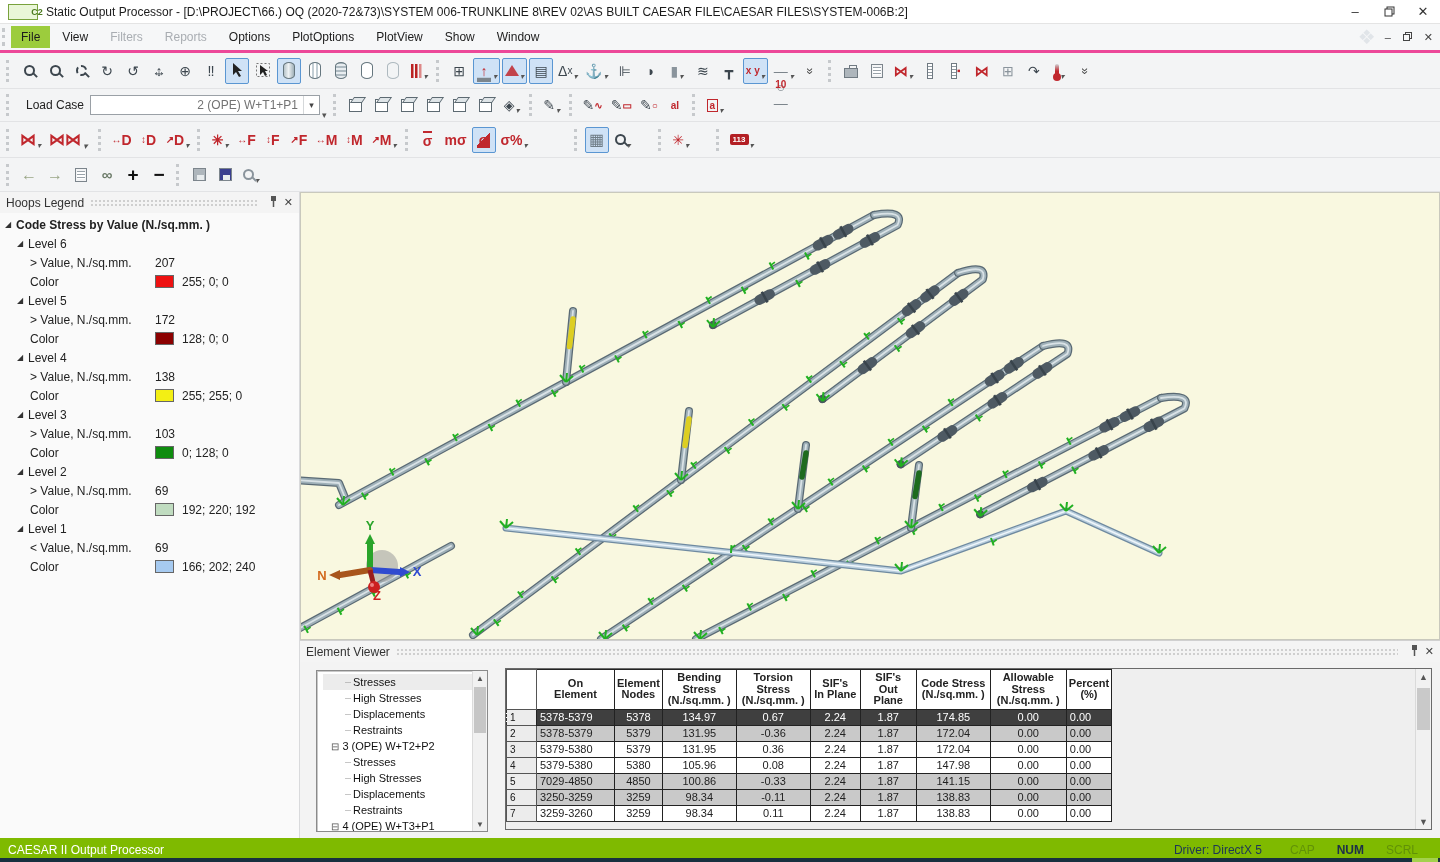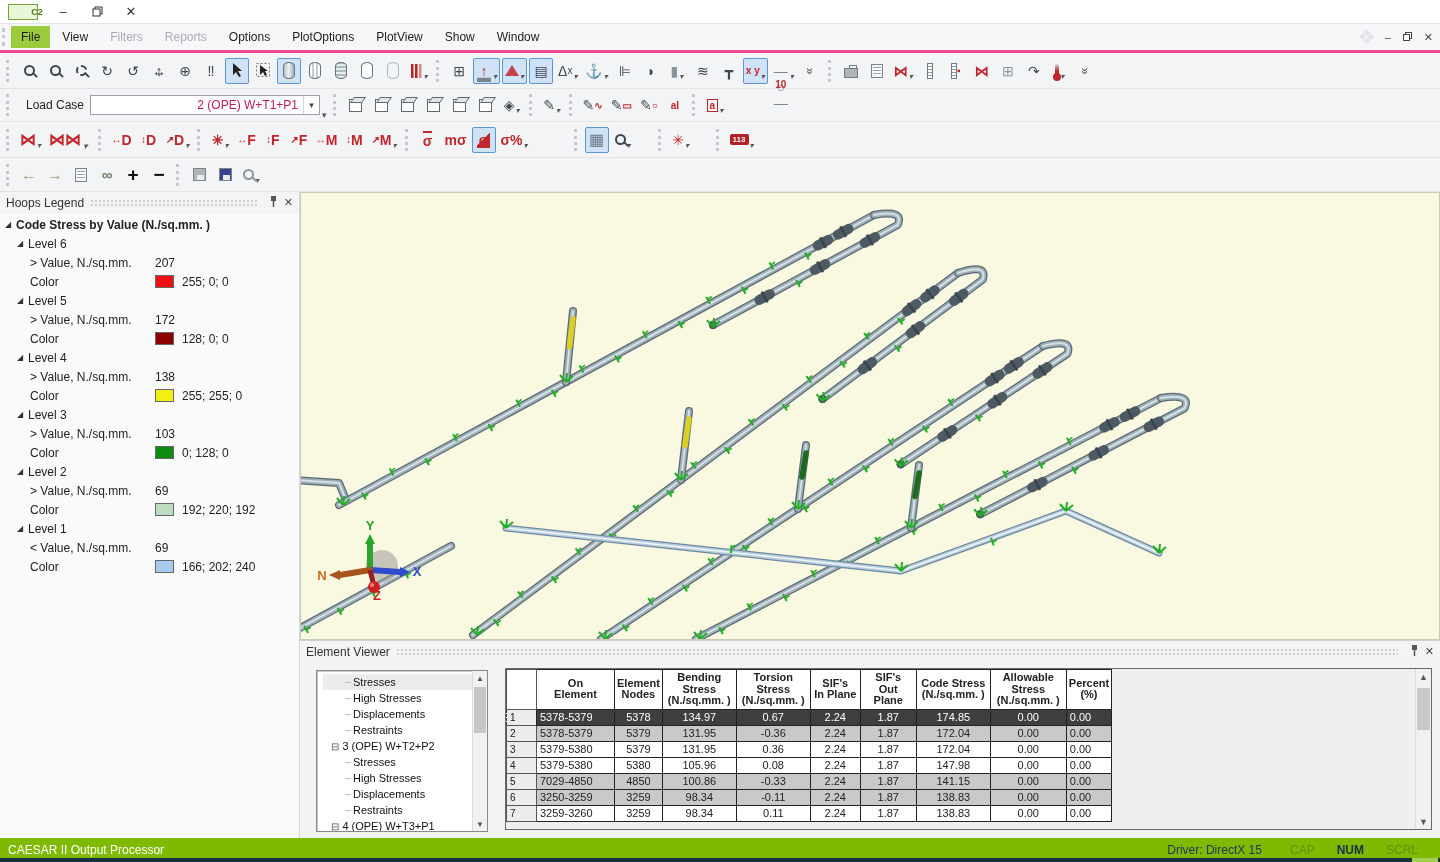--- a/index.html
+++ b/index.html
@@ -67,21 +67,21 @@
   .flagchip { background:#b31f24; color:#fff; font-size:8px; font-weight:bold; padding:1px 3px; border-radius:2px; }
   .pagelines { width:12px; height:14px; background:#fff; border:1px solid #7c858c;
     background-image:repeating-linear-gradient(#fff 0 2px,#9aa3aa 2px 3px); background-clip:content-box; padding:2px 1px; }
   .floppy { width:13px; height:13px; background:#aeb6bc; border:1px solid #7c858c; position:relative; }
   .floppy::after { content:""; position:absolute; left:3px; bottom:0; width:7px; height:5px; background:#e8ecee; }
   .floppy.colored { background:#3a3f8f; }
   .toolbox { width:14px; height:10px; background:#aeb6bc; border:1px solid #707a82; position:relative; margin-top:4px; }
   .toolbox::before { content:""; position:absolute; left:4px; top:-4px; width:6px; height:3px; border:1px solid #707a82; border-bottom:none; }
   .ruler { width:6px; height:16px; border:1px solid #707a82; background:repeating-linear-gradient(#fff 0 2px,#8e989f 2px 3px); }
   .combo { width:230px; height:20px; background:#fff; border:1px solid #9aa0a6; display:flex; align-items:center; margin-left:6px; }
-  .combo .val { flex:1; padding:0 5px; font-size:12px; color:#be185d; white-space:nowrap; }
+  .combo .val { flex:1; padding:0 5px; font-size:12px; color:#737373; white-space:nowrap; }
   .combo .cdd { width:16px; height:100%; display:flex; align-items:center; justify-content:center; font-size:9px; color:#444; border-left:1px solid #d5d8da; }
 
   
   .main { position:absolute; top:192px; left:0; right:0; bottom:24px; display:flex; }
 
   
   .legend { width:300px; background:#fafafa; border-right:1px solid #d9dadc; display:flex; flex-direction:column; }
   .paneltitle { height:21px; display:flex; align-items:center; padding:0 6px; color:#333; background:#f4f4f4; }
   .paneltitle .dots { flex:1; height:8px; margin:0 6px;
     background-image:radial-gradient(#cfcfcf 0.8px, transparent 0.9px); background-size:4px 4px; }
@@ -144,20 +144,21 @@
   .bottomstrip { position:absolute; left:0; right:0; bottom:0; height:4px; background:#17303f; }
   .gripcorner { position:absolute; right:2px; bottom:0; width:26px; height:4px; background:#a3d14d; }
 </style>
 </head>
 <body>
 
 <div class="win">
 
   <div class="titlebar">
     <div class="appicon">C2</div>
+    <div class="titletext">Static Output Processor - [D:\PROJECT\66.) OQ (2020-72&amp;73)\SYSTEM 006-TRUNKLINE 8\REV 02\AS BUILT CAESAR FILE\CAESAR FILES\SYSTEM-006B:2]</div>
     <div class="wbtns">
       <div class="wbtn">–</div>
       <div class="wbtn">
           <svg width="11" height="11">
             <rect x="3" y="1" width="7" height="7" fill="none" stroke="#333"></rect>
             <rect x="1" y="3" width="7" height="7" fill="#fff" stroke="#333"></rect>
           </svg>
         </div>
       <div class="wbtn">✕</div>
     </div>
@@ -1086,20 +1087,20 @@
               <span class="arr">▼</span>
             </div>
           </div>
         </div>
       </div>
     </div>
   </div>
 
   <div class="statusbar">
     <span class="left">CAESAR II Output Processor</span>
-    <span class="driver">Driver: DirectX 15</span>
+    <span class="driver">Driver: DirectX 5</span>
     <span class="kbd dim">CAP</span>
     <span class="kbd on">NUM</span>
     <span class="kbd dim">SCRL</span>
     <div class="bottomstrip"></div>
     <div class="gripcorner"></div>
   </div>
 </div>
 
 </body></html>

